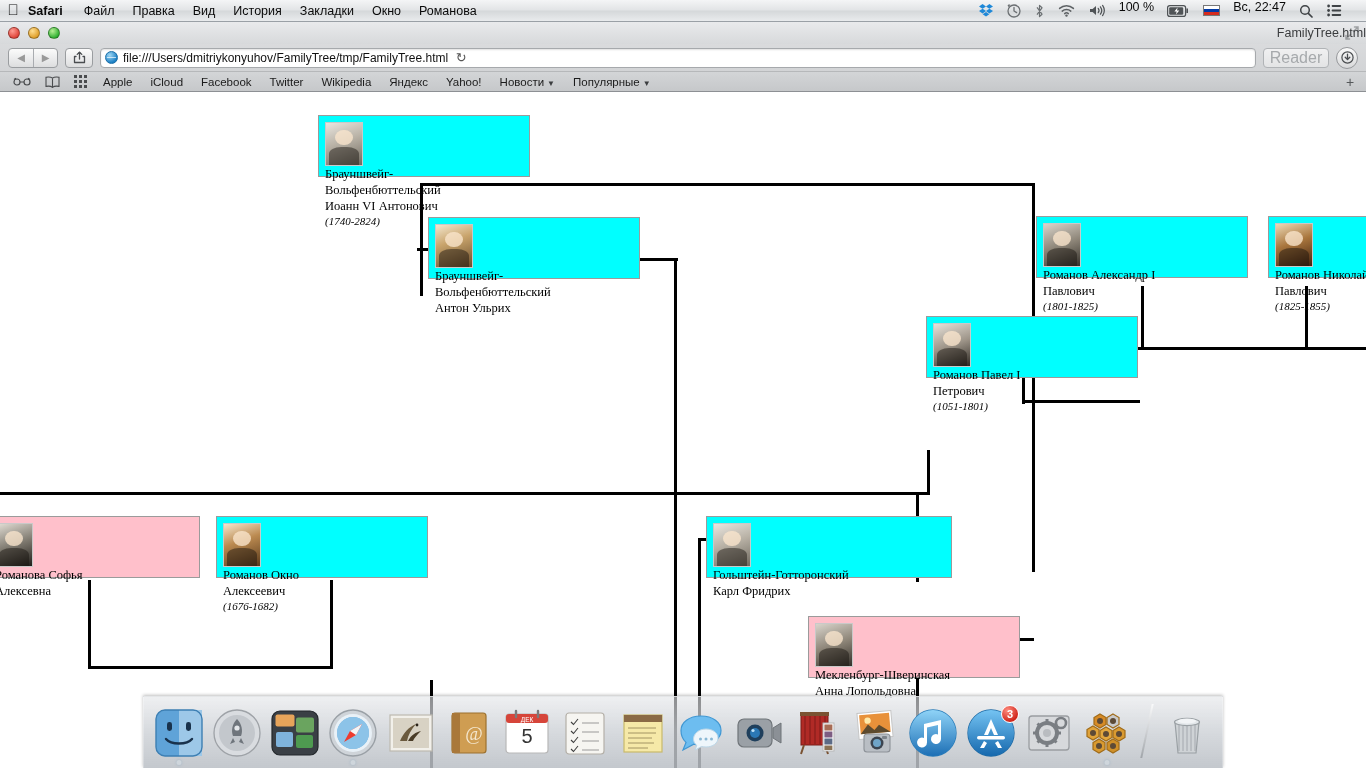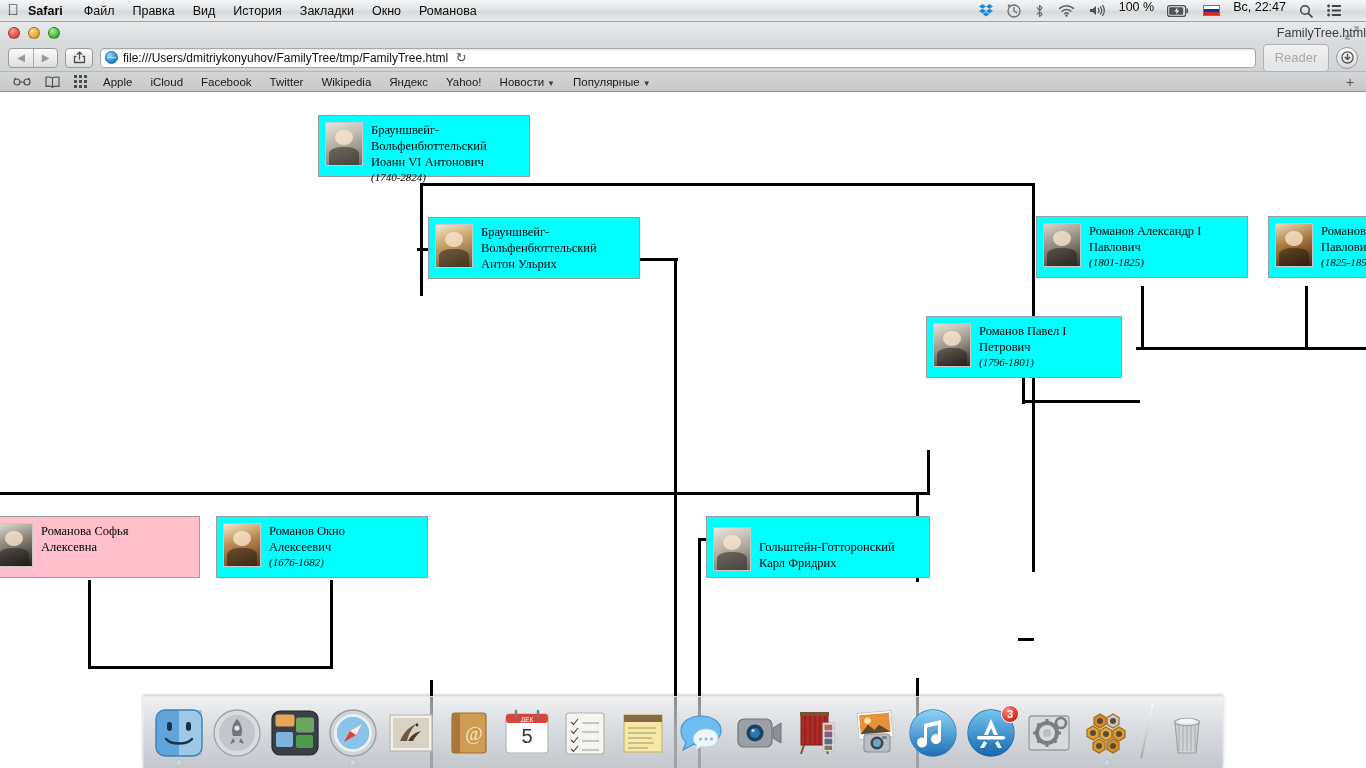--- a/index.html
+++ b/index.html
@@ -89,23 +89,23 @@
     flex:1; height:20px; background:#fff; border:1px solid #a6a9ac; border-radius:4px;
     display:flex; align-items:center; padding:0 4px; gap:5px; min-width:0;
     box-shadow: inset 0 1px 2px rgba(0,0,0,.13);
   }
   .globe { width:13px; height:13px; border-radius:50%;
            background: radial-gradient(circle at 35% 30%, #9fd8f5, #1b7fc4 72%);
            border:1px solid #1a6ea8; flex:none; position:relative;}
   .globe::after{content:""; position:absolute; left:1px; right:1px; top:5px; height:1px; background:rgba(255,255,255,.65);}
   .url-text { font-size:12px; color:#111; white-space:nowrap; overflow:hidden; text-overflow:ellipsis;}
   .reload { width:16px; text-align:center; color:#555; font-size:13px; flex:none;}
-  .reader-btn { height:28px; min-width:66px; border:1px solid #b0b3b6; border-radius:4px;
+  .reader-btn { height:20px; min-width:66px; border:1px solid #b0b3b6; border-radius:4px;
                 background:linear-gradient(180deg,#f0f0f1,#e3e4e5); color:#a6a9ac;
-                font-size:13px; display:flex; align-items:center; justify-content:center; }
+                font-size:16px; display:flex; align-items:center; justify-content:center; }
   .dl-btn { width:22px; height:22px; border-radius:50%;
             background:linear-gradient(180deg,#fafafa,#d8d9da); border:1px solid #97999c;
             display:flex; align-items:center; justify-content:center; color:#4c4f52; font-size:13px;}
 
   .bookmarkbar {
     height:20px; display:flex; align-items:center; gap:0; padding:0 6px;
     background: linear-gradient(180deg,#d3d5d7 0%, #c6c8ca 100%);
     border-top:1px solid #b6b8ba;
     font-size:11.5px; color:#1b1b1b;
   }
@@ -120,20 +120,21 @@
     background:#ffffff; overflow:hidden; z-index:30;
   }
   .line { position:absolute; background:#000; }
 
   .node {
     position:absolute;
     border:1px solid #9b9b9b;
     display:flex; align-items:flex-start;
     padding:6px;
     font-family:"Liberation Serif", serif;
+    flex-direction:column;
   }
   .node.male   { background:#00ffff; }
   .node.female { background:#ffc0cb; }
   .portrait {
     width:38px; height:44px; flex:none; margin-right:8px;
     border:1px solid #c9c9c9; background:#efeae2;
     overflow:hidden; position:relative;
   }
   .ptxt { line-height:1.28; font-size:12.5px; color:#000; }
   .ptxt .yr { font-style:italic; font-size:11px; }
@@ -460,29 +461,29 @@
         <span class="face"></span>
           <span class="body-sh"></span>
         </div>
       <div class="ptxt">
         <div>Романов Николай I</div>
         <div>Павлович</div>
         <div class="yr">(1825-1855)</div>
       </div>
     </div>
 
-    <div class="node male" style="left:926px; top:224px; width:196px; height:62px;">
+    <div class="node male" style="left:926px; top:224px; width:212px; height:62px;">
       <div class="portrait p-e">
         <span class="face"></span>
           <span class="body-sh"></span>
         </div>
       <div class="ptxt">
         <div>Романов Павел I</div>
         <div>Петрович</div>
-        <div class="yr">(1796-1801)</div>
+        <div class="yr">(1051-1801)</div>
       </div>
     </div>
 
 
     <div class="node female" style="left:-12px; top:424px; width:212px; height:62px;">
       <div class="portrait p-g">
         <span class="face"></span>
           <span class="body-sh"></span>
         </div>
       <div class="ptxt">
@@ -496,32 +497,42 @@
         <span class="face"></span>
           <span class="body-sh"></span>
         </div>
       <div class="ptxt">
         <div>Романов Окно</div>
         <div>Алексеевич</div>
         <div class="yr">(1676-1682)</div>
       </div>
     </div>
 
-    <div class="node male" style="left:706px; top:424px; width:224px; height:62px;align-items:flex-end;">
+    <div class="node male" style="left:706px; top:424px; width:246px; height:62px;">
       <div class="portrait p-a">
         <span class="face"></span>
           <span class="body-sh"></span>
         </div>
       <div class="ptxt">
         <div>Гольштейн-Готторонский</div>
         <div>Карл Фридрих</div>
       </div>
     </div>
 
 
+    <div class="node female" style="left:808px; top:524px; width:212px; height:62px;">
+      <div class="portrait p-c">
+        <span class="face"></span>
+          <span class="body-sh"></span>
+        </div>
+      <div class="ptxt">
+        <div>Мекленбург-Шверинская</div>
+        <div>Анна Лопольдовна</div>
+      </div>
+    </div>
   </div>
 
   <div class="dock-wrap">
     <div class="dock">
 
       <div class="dock-item">
         <svg width="50" height="50" viewBox="0 0 50 50">
           <rect x="2" y="2" width="46" height="46" rx="9" fill="#5fa3d8"></rect>
           <path d="M25 2h23v46H25z" fill="#9dc8e8"></path>
           <rect x="2" y="2" width="46" height="46" rx="9" fill="none" stroke="#3d7fb3" stroke-width="1.4"></rect>

